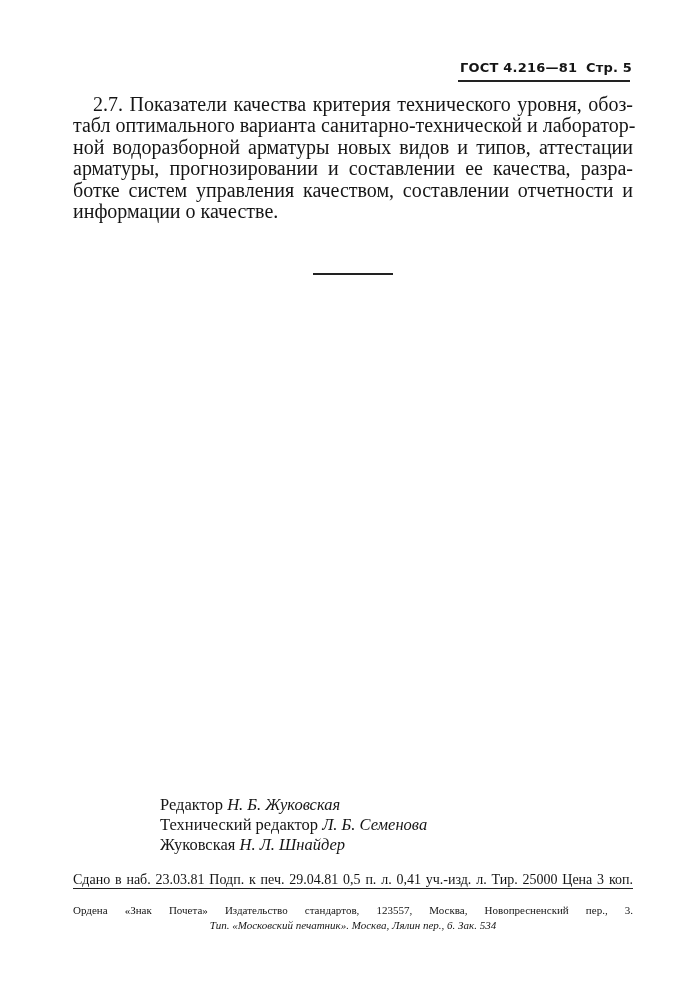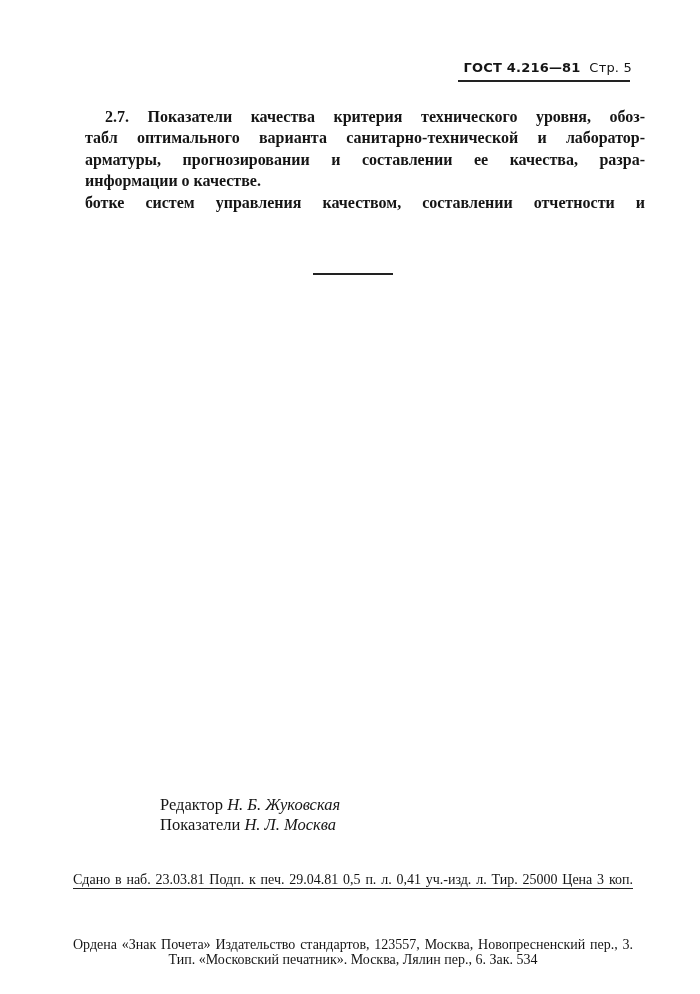--- a/index.html
+++ b/index.html
@@ -21,39 +21,38 @@
       top: 60px;
       width: 174px;
       text-align: right;
       font-family: "DejaVu Sans", "Liberation Sans", sans-serif;
       font-size: 13px;
       font-weight: bold;
       letter-spacing: 0.2px;
       white-space: nowrap;
     }
     .page-header .doc-id { font-weight: bold; margin-top: 20px; }
-    .page-header .page-num { font-weight: normal; margin-left: 4px; }
+    .page-header .page-num { font-weight: bold; margin-left: 4px; }
     .header-rule {
       position: absolute;
       left: 458px;
       top: 80px;
       width: 172px;
       height: 0;
       border-top: 2px solid #222;
     }
     .body-text {
       position: absolute;
       left: 73px;
       top: 94px;
       width: 560px;
-      font-size: 16px;
+      font-size: 20px;
       line-height: 21.4px;
       text-align: justify;
-      margin: 12px;
-      font-weight: bold;
+      margin: 0;
     }
     .body-text .line {
       display: block;
       text-align: justify;
       text-align-last: justify;
       white-space: nowrap;
       word-spacing: 0;
     }
     .body-text .line.first { text-indent: 0; padding-left: 20px; }
     .body-text .line.last { text-align-last: left; }
@@ -91,64 +90,70 @@
       position: absolute;
       left: 73px;
       top: 888px;
       width: 560px;
       height: 0;
       border-top: 1.5px solid #222;
     }
     .publisher {
       position: absolute;
       left: 73px;
-      top: 937px;
+      top: 903px;
       width: 560px;
-      font-size: 14px;
+      font-size: 11px;
       line-height: 15px;
     }
     .publisher .row1 {
       display: block;
       white-space: nowrap;
       text-align: justify;
       text-align-last: justify;
     }
     .publisher .row2 {
       display: block;
       white-space: nowrap;
       text-align: center;
+      font-style: italic;
     }
   </style>
 </head>
 <body>
 
 <div class="page-header">
   <span class="doc-id">ГОСТ 4.216—81</span>
   <span class="page-num">Стр. 5</span>
 </div>
 <div class="header-rule"></div>
 
 <p class="body-text">
   <span class="line first">2.7. Показатели качества критерия технического уровня, обоз-</span>
   <span class="line">табл оптимального варианта санитарно-технической и лаборатор-</span>
+  <span class="line">ной водоразборной арматуры новых видов и типов, аттестации</span>
   <span class="line">арматуры, прогнозировании и составлении ее качества, разра-</span>
+  <span class="line">ботке систем управления качеством, составлении отчетности и</span>
   <span class="line last">информации о качестве.</span>
-  <span class="line">ботке систем управления качеством, составлении отчетности и</span>
 </p>
 
 <div class="section-divider"></div>
 
 <div class="credits">
   <span class="row">
     <span>Редактор</span>
     <span class="name">Н. Б. Жуковская</span>
   </span>
   <span class="row">
-    <span>Показатели</span>
-    <span class="name">Н. Л. Москва</span>
+    <span>Технический редактор</span>
+    <span class="name">Л. Б. Семенова</span>
+  </span>
+  <span class="row">
+    <span>Жуковская</span>
+    <span class="name">Н. Л. Шнайдер</span>
   </span>
 </div>
 
 <div class="imprint">Сдано в наб. 23.03.81 Подп. к печ. 29.04.81 0,5 п. л. 0,41 уч.-изд. л. Тир. 25000 Цена 3 коп.</div>
 <div class="imprint-rule"></div>
 
 <div class="publisher">
   <span class="row1">Ордена «Знак Почета» Издательство стандартов, 123557, Москва, Новопресненский пер., 3.</span>
   <span class="row2">Тип. «Московский печатник». Москва, Лялин пер., 6. Зак. 534</span>
 </div>

